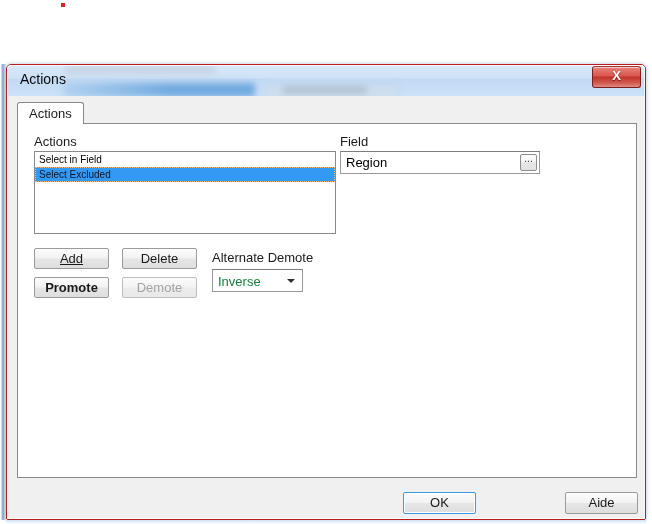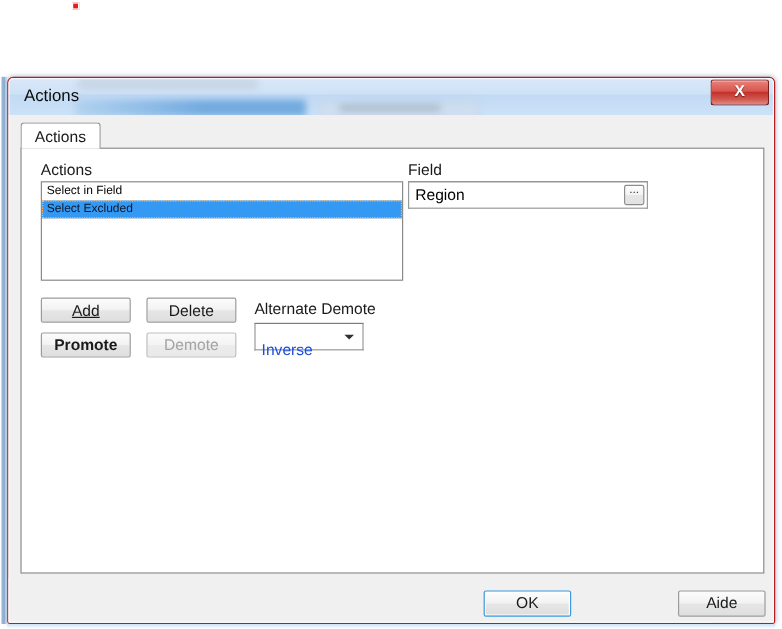--- a/index.html
+++ b/index.html
@@ -291,23 +291,23 @@
     height: 23px;
     box-sizing: border-box;
     border: 1px solid #9a9a9a;
     border-top-color: #7d7d7d;
     background: #ffffff;
     cursor: pointer;
   }
   #altstate-value {
     position: absolute;
     left: 5px;
-    top: 14px;
-    font-size: 13px;
-    color: #1d4ed8;
+    top: 4px;
+    font-size: 13px;
+    color: #15803d;
     white-space: nowrap;
   }
   #altstate-arrow {
     position: absolute;
     right: 7px;
     top: 9px;
     width: 0;
     height: 0;
     border-left: 4px solid transparent;
     border-right: 4px solid transparent;

